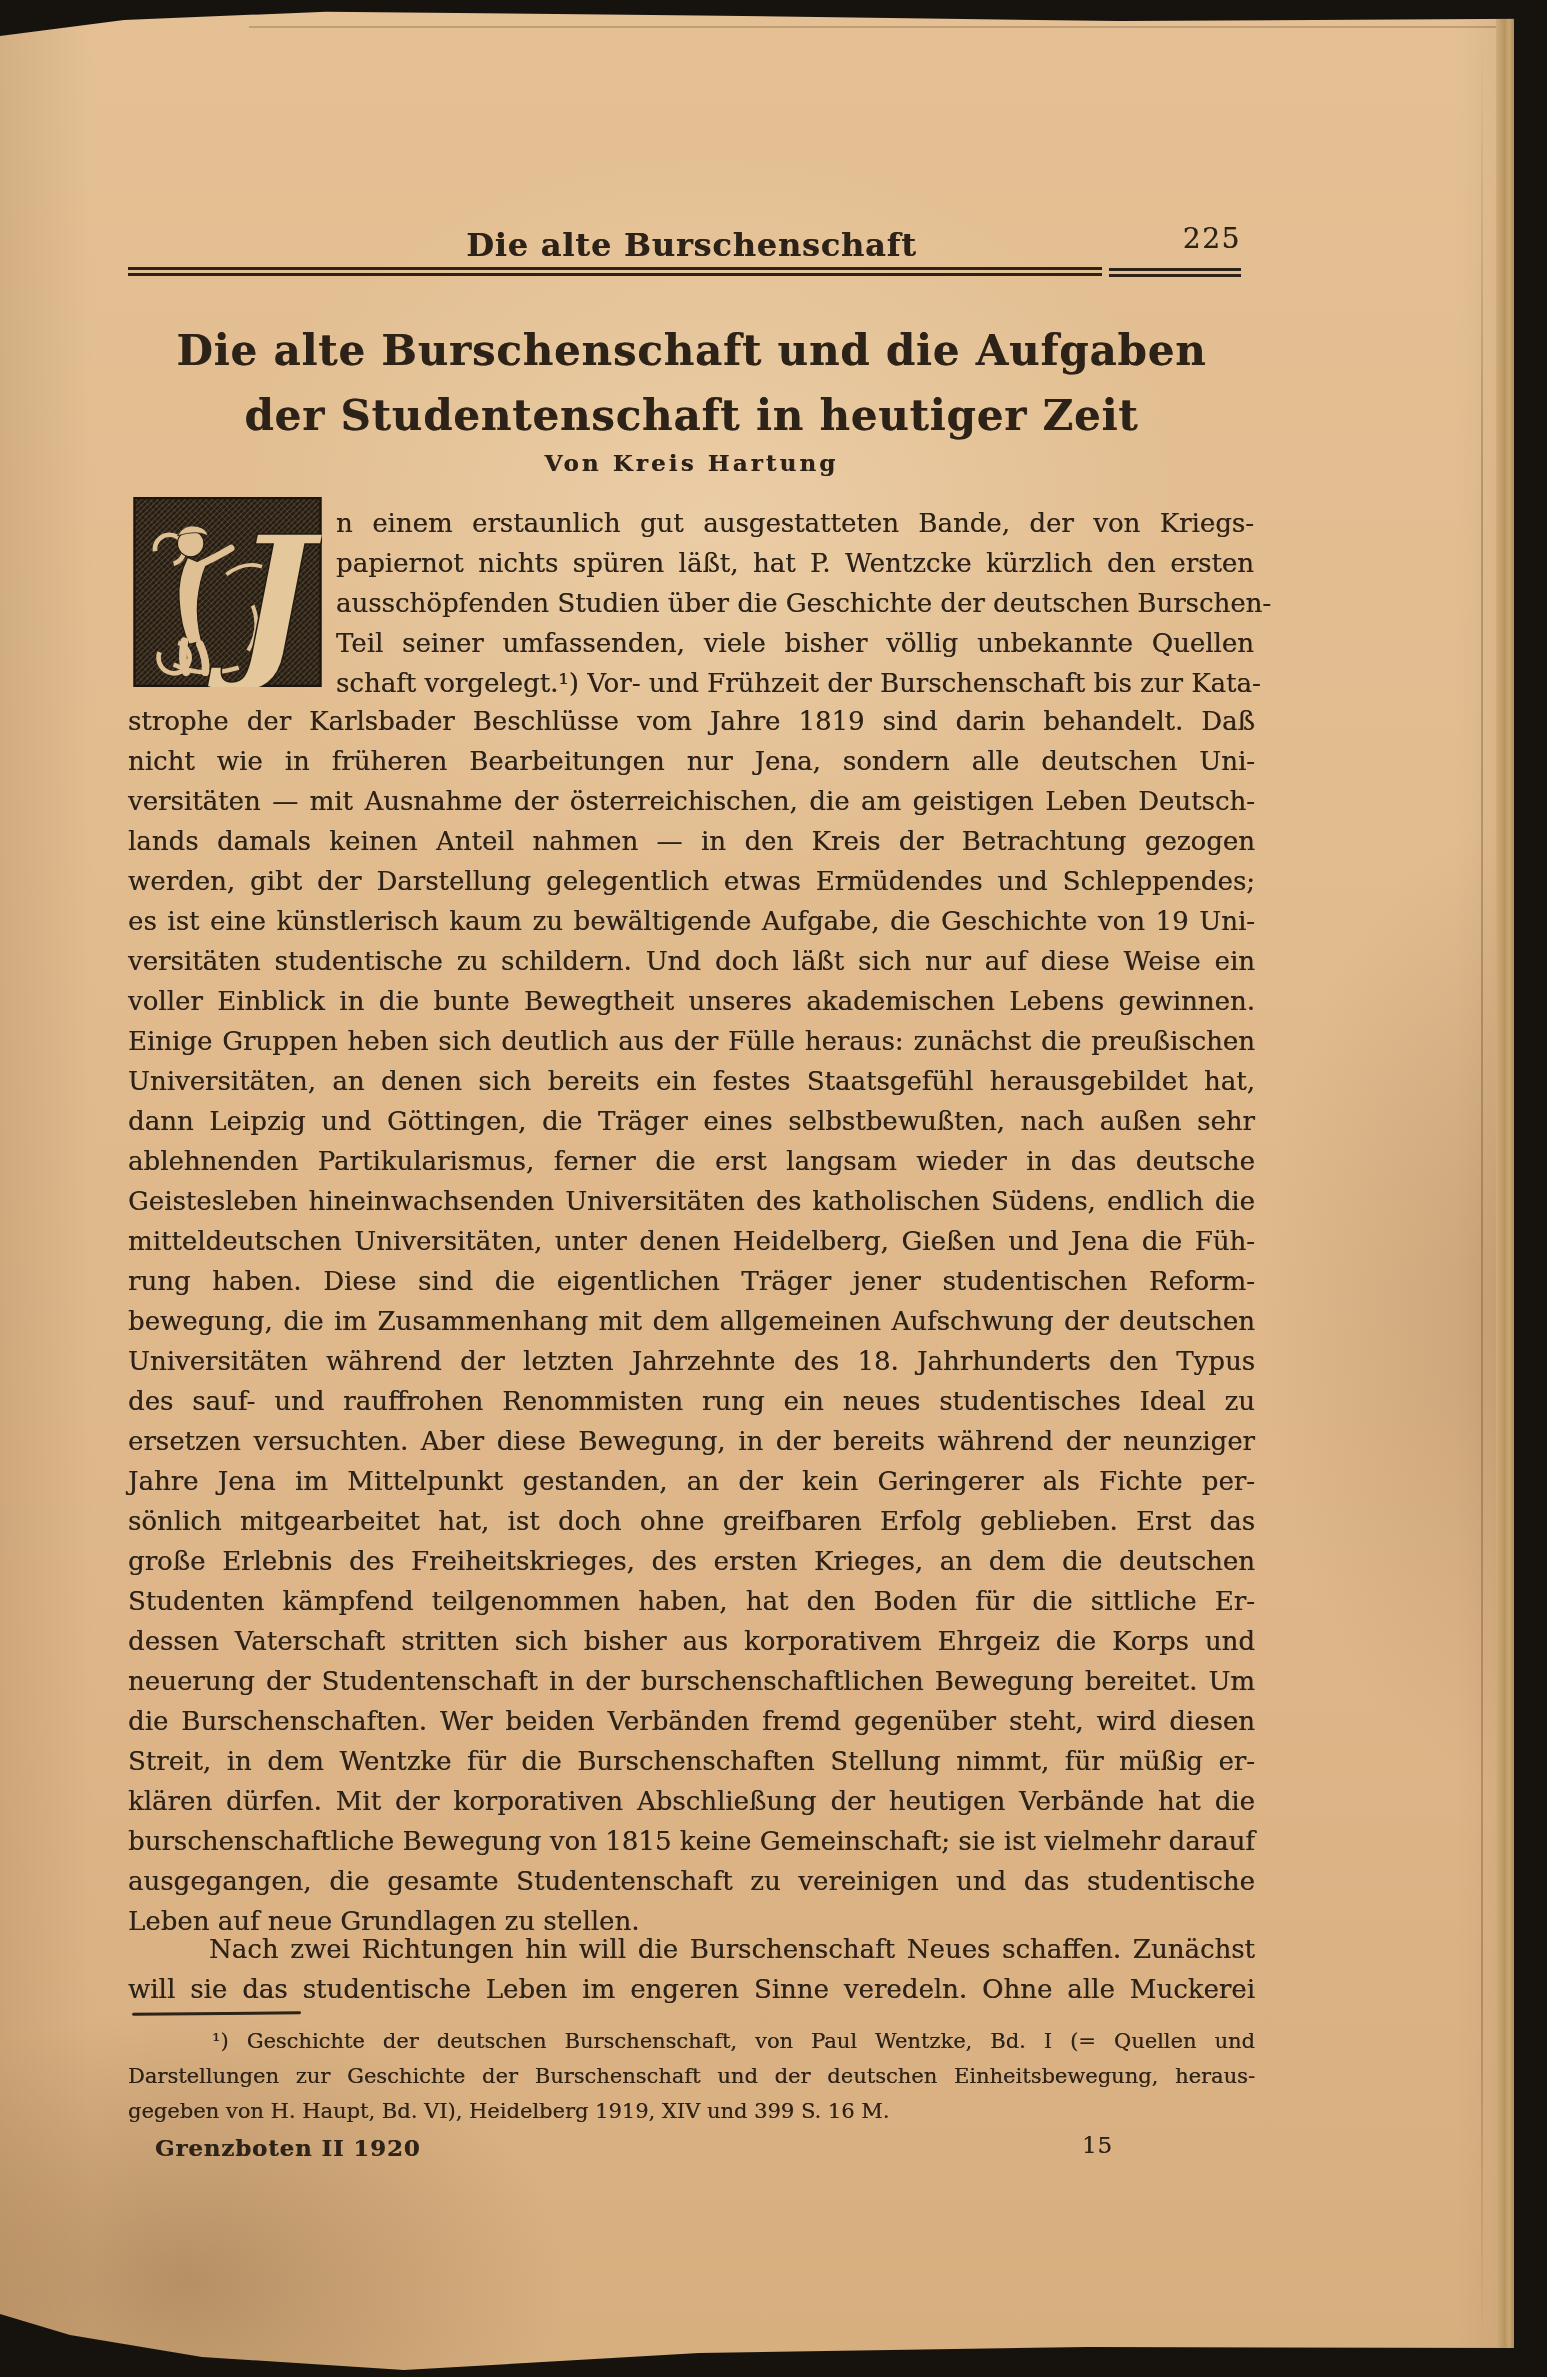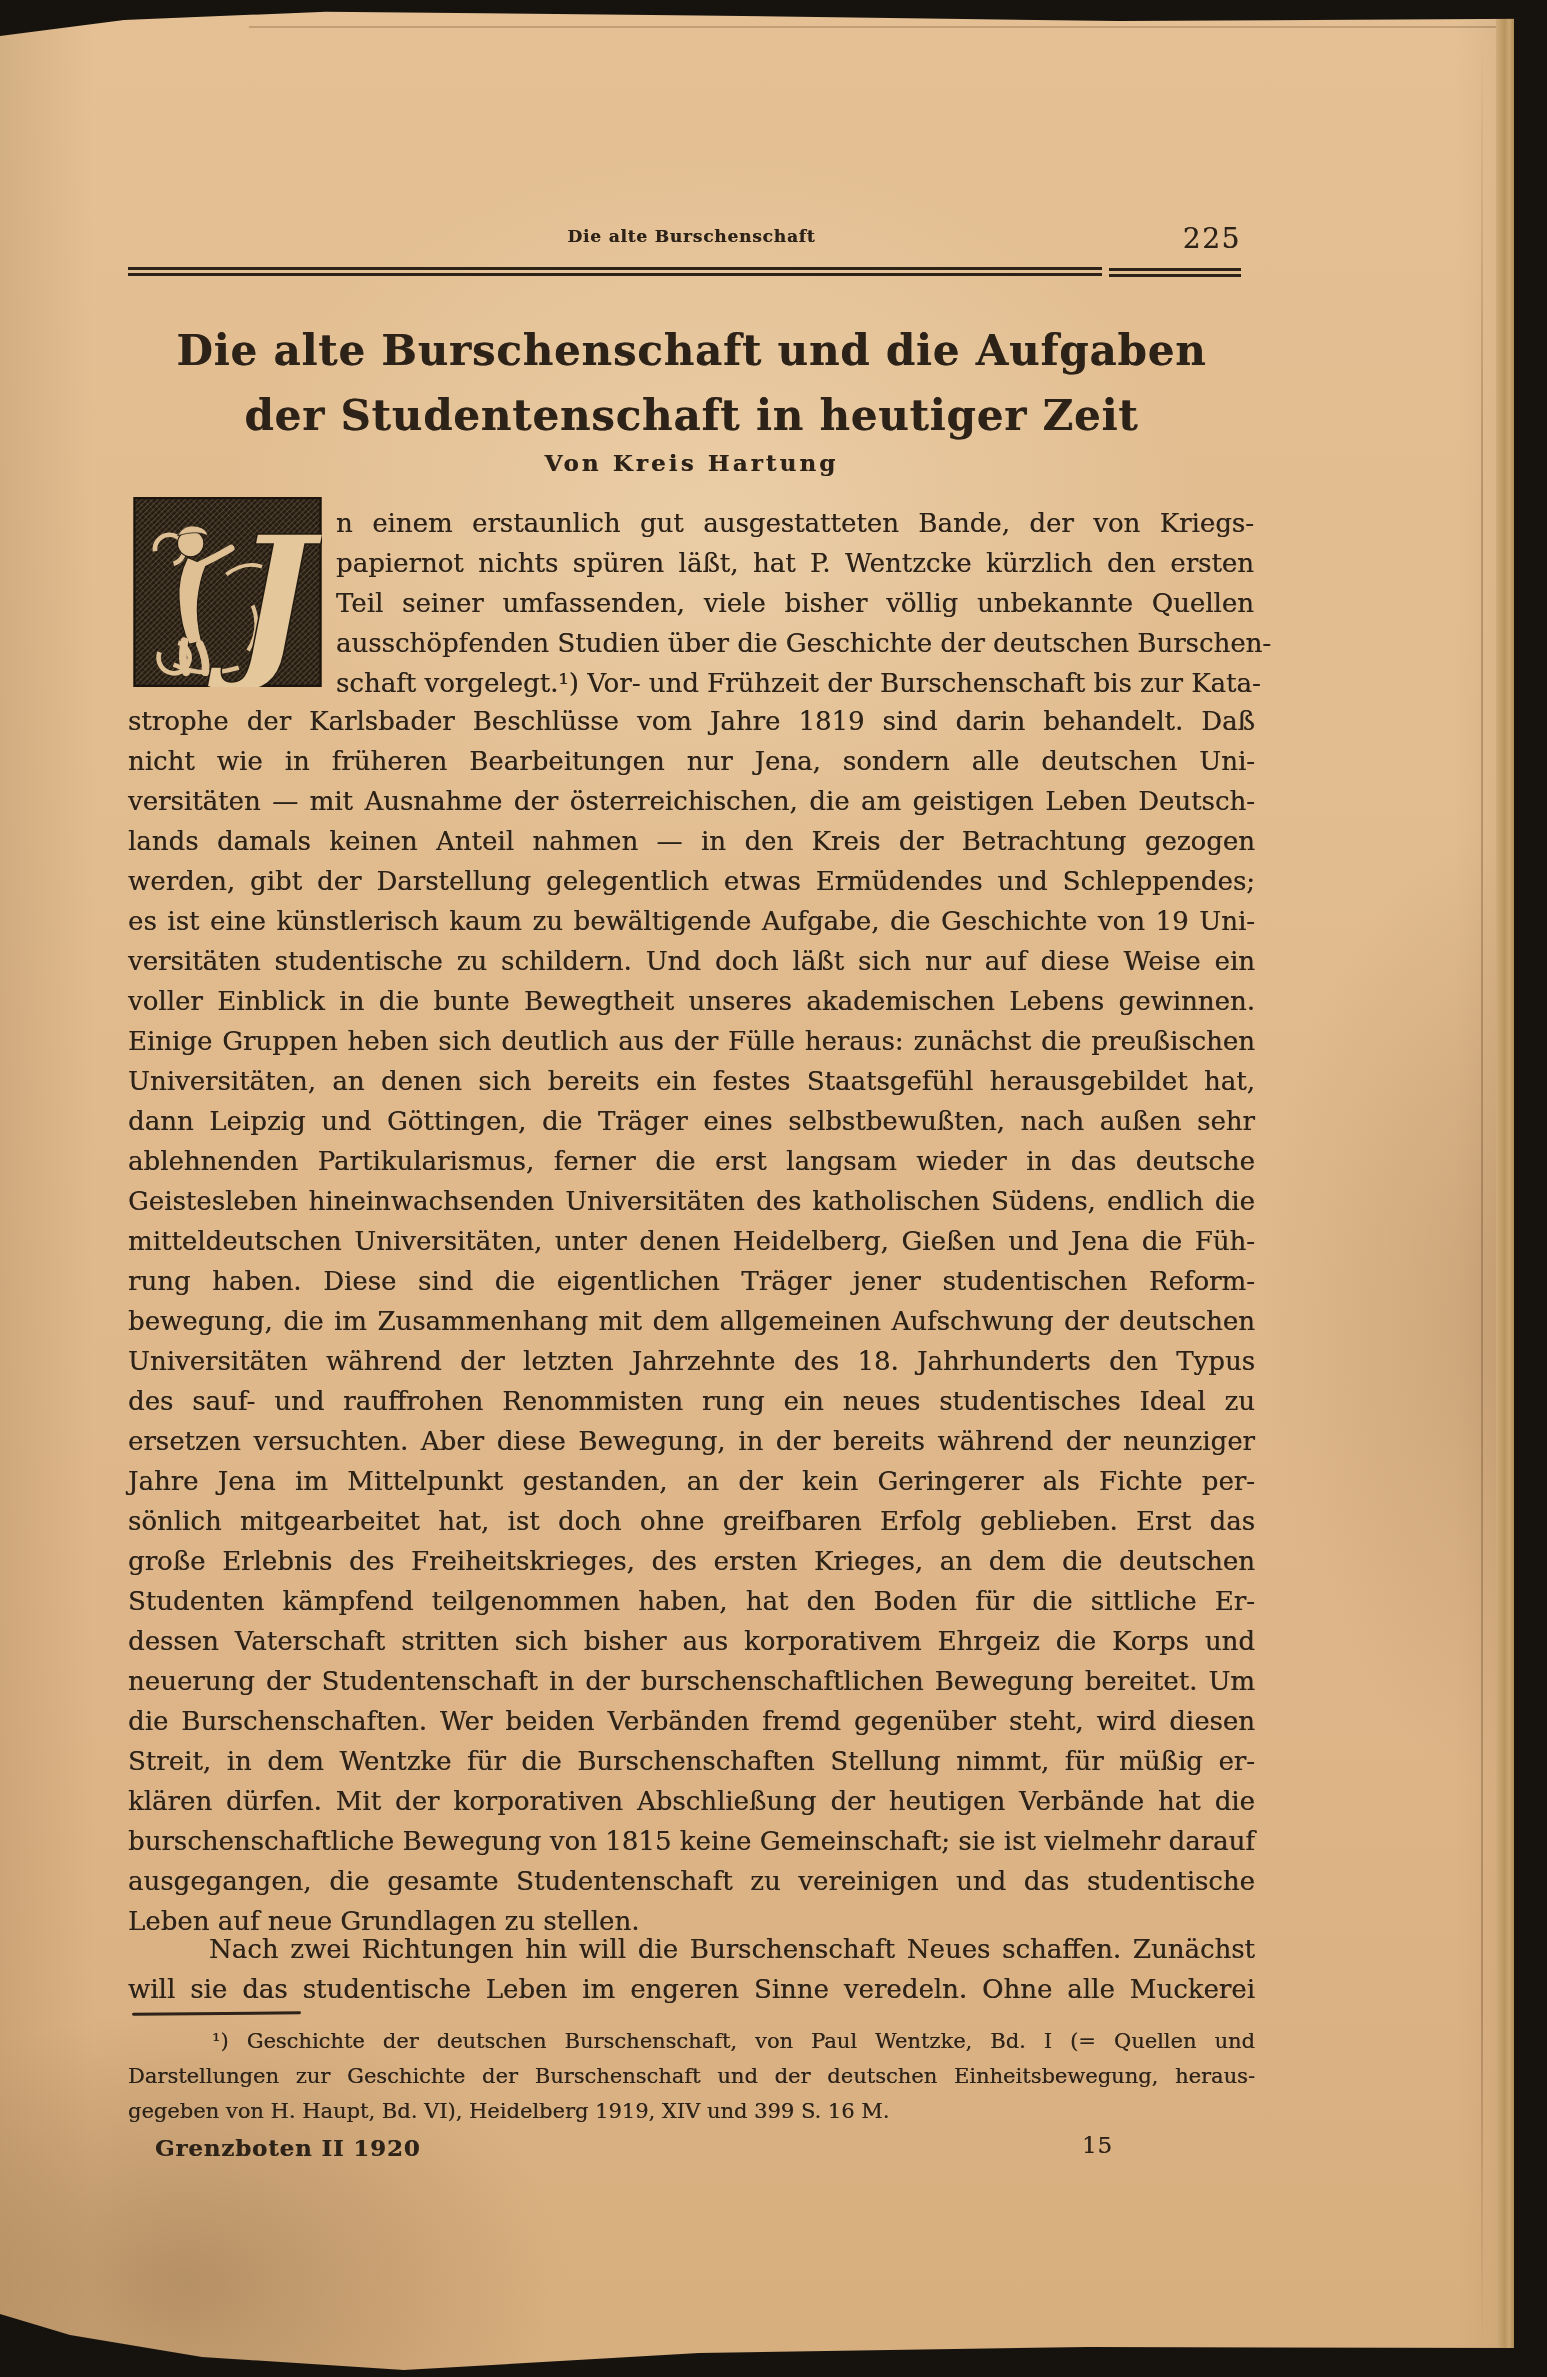--- a/index.html
+++ b/index.html
@@ -28,21 +28,21 @@
     position:absolute;left:0;top:0;width:1548px;height:47px;background:#16130f;
     clip-path:polygon(0 0,1548px 0,1548px 18.6px,1119px 21px,699px 15.5px,326px 11.7px,124px 20px,0 36px);
   }
   .black-right{position:absolute;left:1514px;top:0;width:34px;height:2377px;background:#16130f;}
   .black-bottom{
     position:absolute;left:0;top:2300px;width:1548px;height:78px;background:#16130f;
     clip-path:polygon(0 14px,70px 35px,202px 57px,404px 70px,699px 53px,1088px 47px,1514px 48px,1548px 48px,1548px 78px,0 78px);
   }
   
   .ink{color:#2c2218;text-shadow:0.3px 0 0 rgba(44,34,24,0.65);}
-  .running-title{position:absolute;left:128px;top:226px;width:1127px;text-align:center;font-size:17px;font-weight:bold;letter-spacing:0.8px;}
+  .running-title{position:absolute;left:128px;top:226px;width:1127px;text-align:center;font-size:32px;font-weight:bold;letter-spacing:0.8px;}
   .page-number{position:absolute;left:128px;top:222px;width:1113px;text-align:right;font-size:28px;letter-spacing:1.6px;}
   .rule{position:absolute;height:9.3px;border-top:3.1px solid #2c2218;border-bottom:3.1px solid #2c2218;box-sizing:border-box;}
   .rule-a{left:128px;top:267px;width:974px;}
   .rule-b{left:1109px;top:268px;width:132px;}
   .article-title{position:absolute;left:128px;width:1127px;text-align:center;font-size:42px;font-weight:bold;letter-spacing:0.8px;white-space:nowrap;}
   .title-1{top:326px;}
   .title-2{top:391px;}
   .byline{position:absolute;left:128px;top:449px;width:1127px;text-align:center;font-size:23px;font-weight:bold;letter-spacing:3.1px;}
   .lines{position:absolute;font-size:26px;line-height:40px;white-space:nowrap;}
   .lines .tline{text-align:justify;text-align-last:justify;height:40px;}
@@ -105,22 +105,22 @@
     <path d="M80,90 q26,-12 46,-24" fill="none" stroke="#dfc094" stroke-width="9" stroke-linecap="round"></path>
     <path d="M66,186 q-5,24 2,40" fill="none" stroke="#dfc094" stroke-width="10" stroke-linecap="round"></path>
     <path d="M86,190 q9,20 7,36" fill="none" stroke="#dfc094" stroke-width="10" stroke-linecap="round"></path>
     <text x="181" y="206" text-anchor="middle" font-family="DejaVu Serif, Liberation Serif, serif" font-style="italic" font-weight="bold" font-size="218" fill="#e4c79a" stroke="#241c12" stroke-width="2">J</text>
   </svg>
 </div>
 
 <div id="opening-lines" class="lines ink">
     <div class="tline">n einem erstaunlich gut ausgestatteten Bande, der von Kriegs-</div>
     <div class="tline">papiernot nichts spüren läßt, hat P. Wentzcke kürzlich den ersten</div>
+    <div class="tline">ausschöpfenden Studien über die Geschichte der deutschen Burschen-</div>
     <div class="tline">Teil seiner umfassenden, viele bisher völlig unbekannte Quellen</div>
-    <div class="tline">ausschöpfenden Studien über die Geschichte der deutschen Burschen-</div>
     <div class="tline">schaft vorgelegt.¹) Vor- und Frühzeit der Burschenschaft bis zur Kata-</div>
   </div>
 <div id="body-lines" class="lines ink">
     <div class="tline">strophe der Karlsbader Beschlüsse vom Jahre 1819 sind darin behandelt. Daß</div>
     <div class="tline">nicht wie in früheren Bearbeitungen nur Jena, sondern alle deutschen Uni-</div>
     <div class="tline">versitäten — mit Ausnahme der österreichischen, die am geistigen Leben Deutsch-</div>
     <div class="tline">lands damals keinen Anteil nahmen — in den Kreis der Betrachtung gezogen</div>
     <div class="tline">werden, gibt der Darstellung gelegentlich etwas Ermüdendes und Schleppendes;</div>
     <div class="tline">es ist eine künstlerisch kaum zu bewältigende Aufgabe, die Geschichte von 19 Uni-</div>
     <div class="tline">versitäten studentische zu schildern. Und doch läßt sich nur auf diese Weise ein</div>

